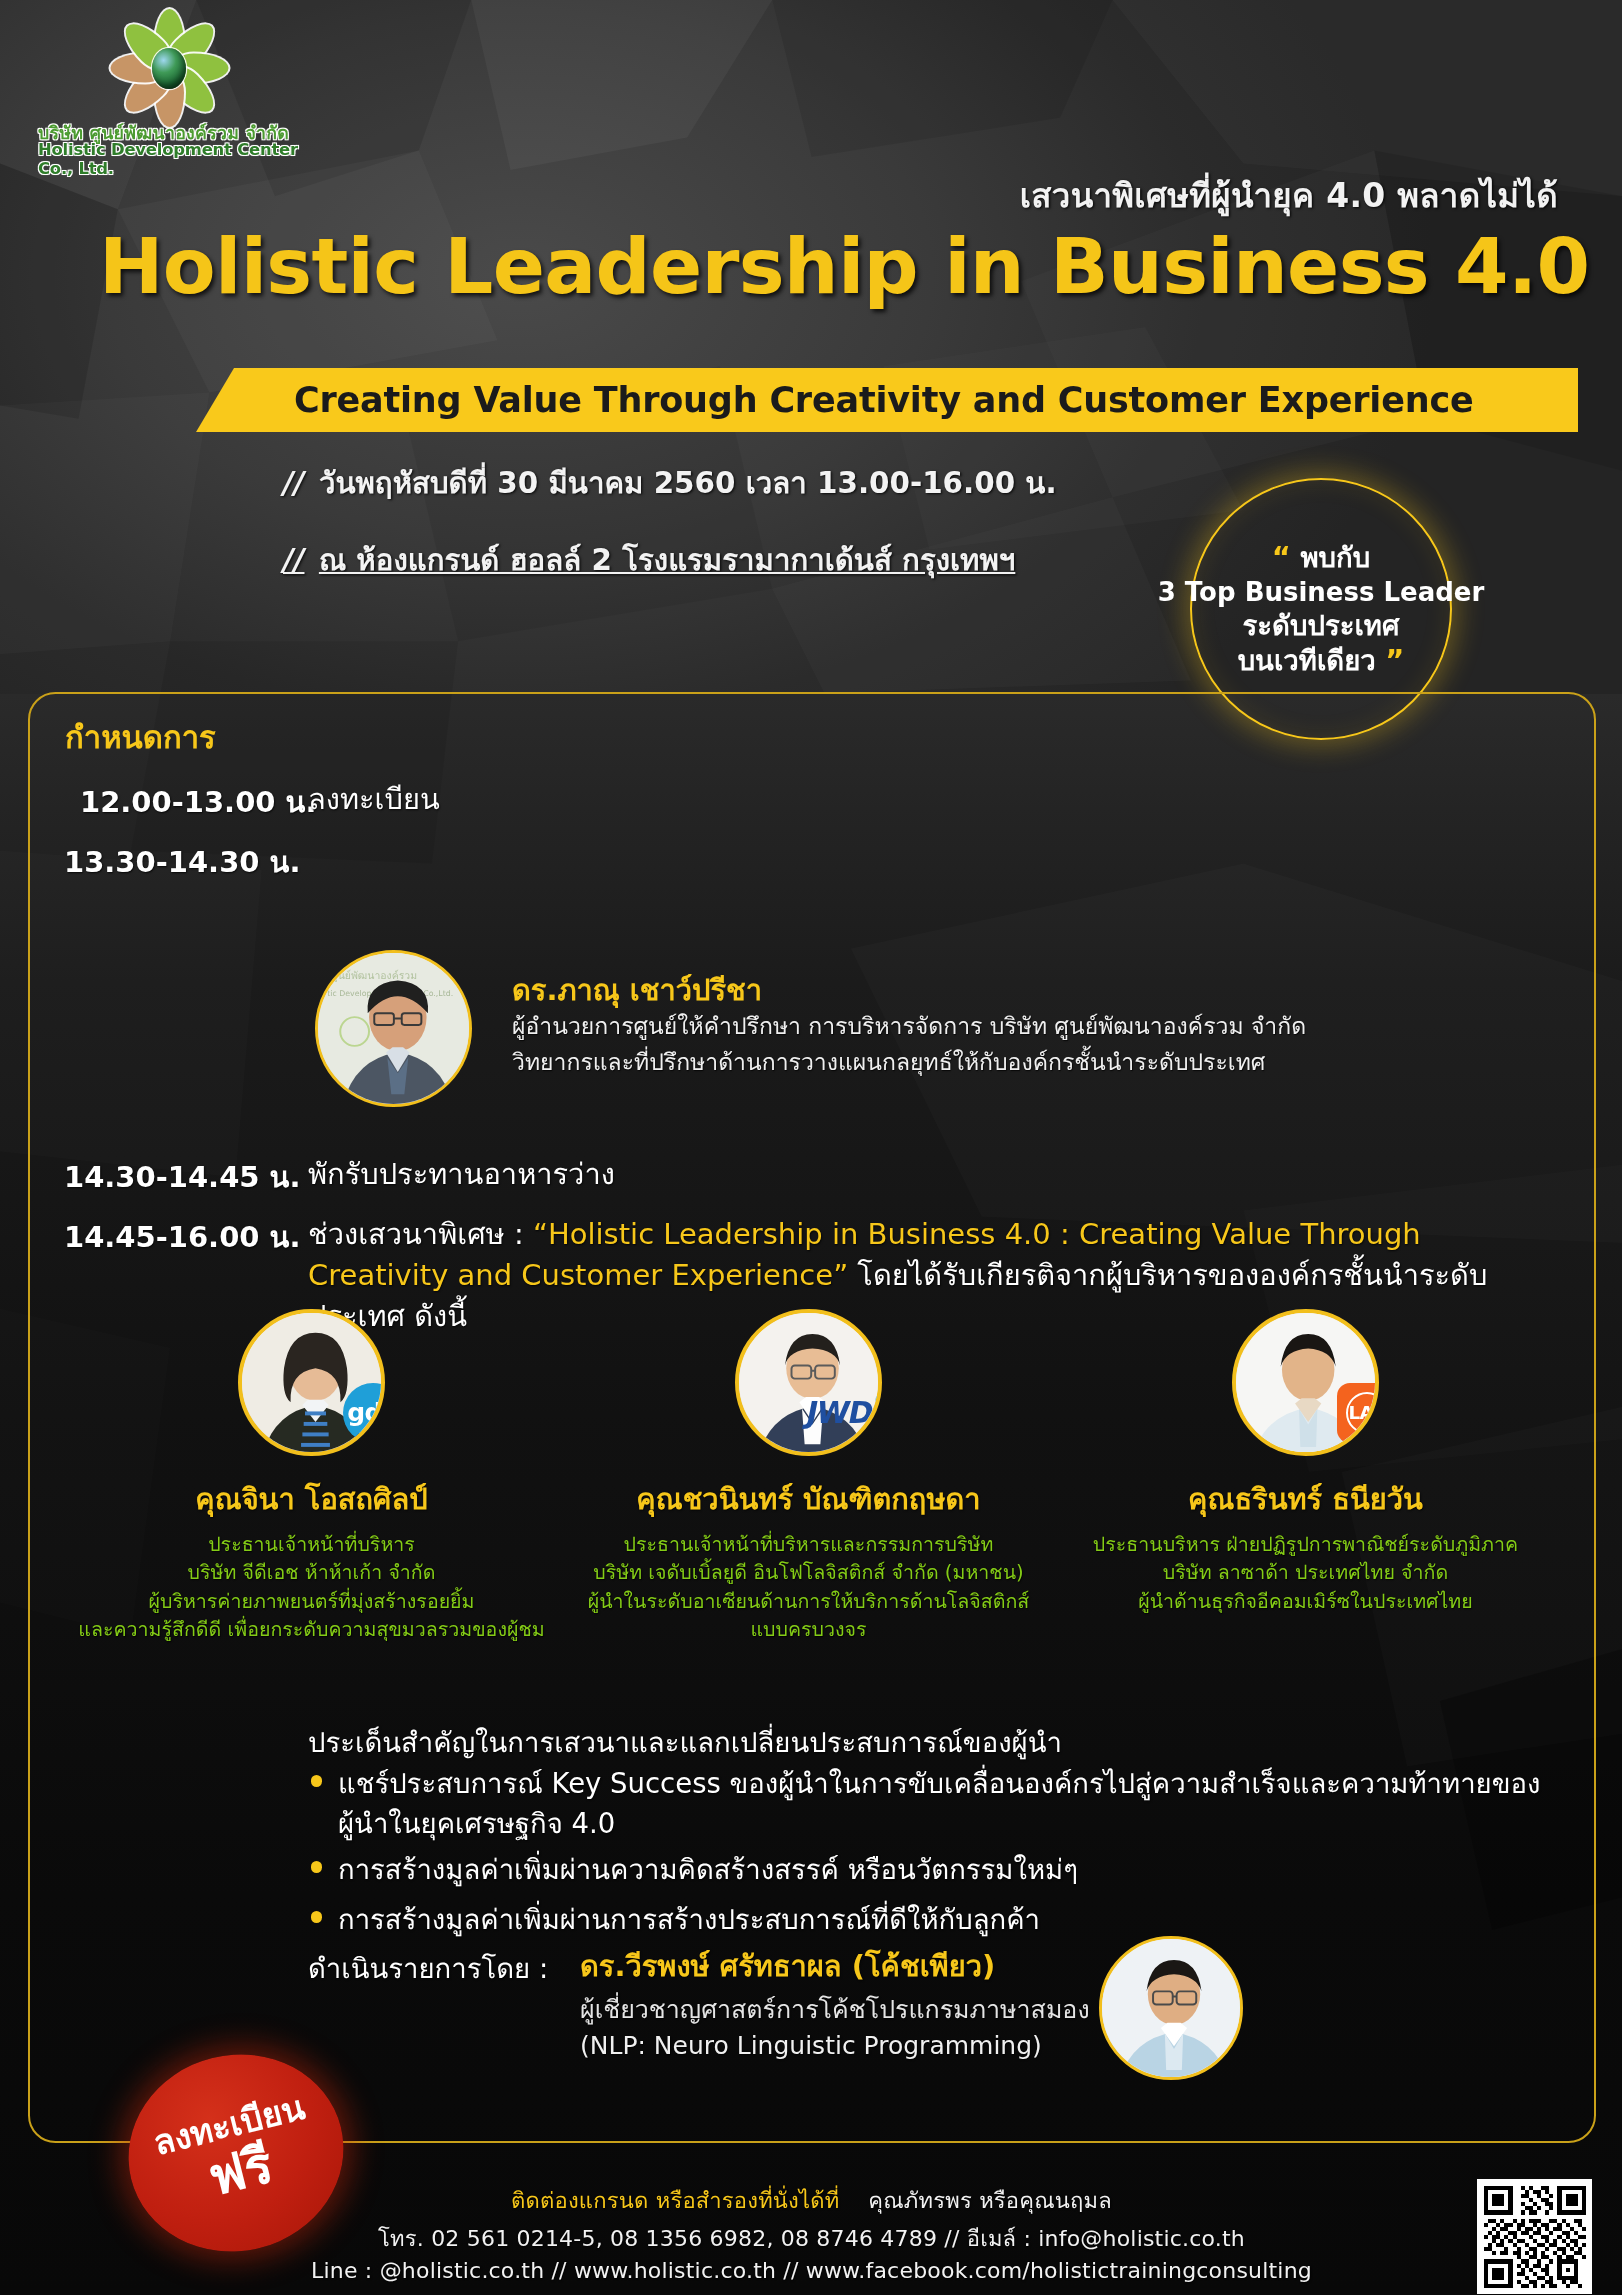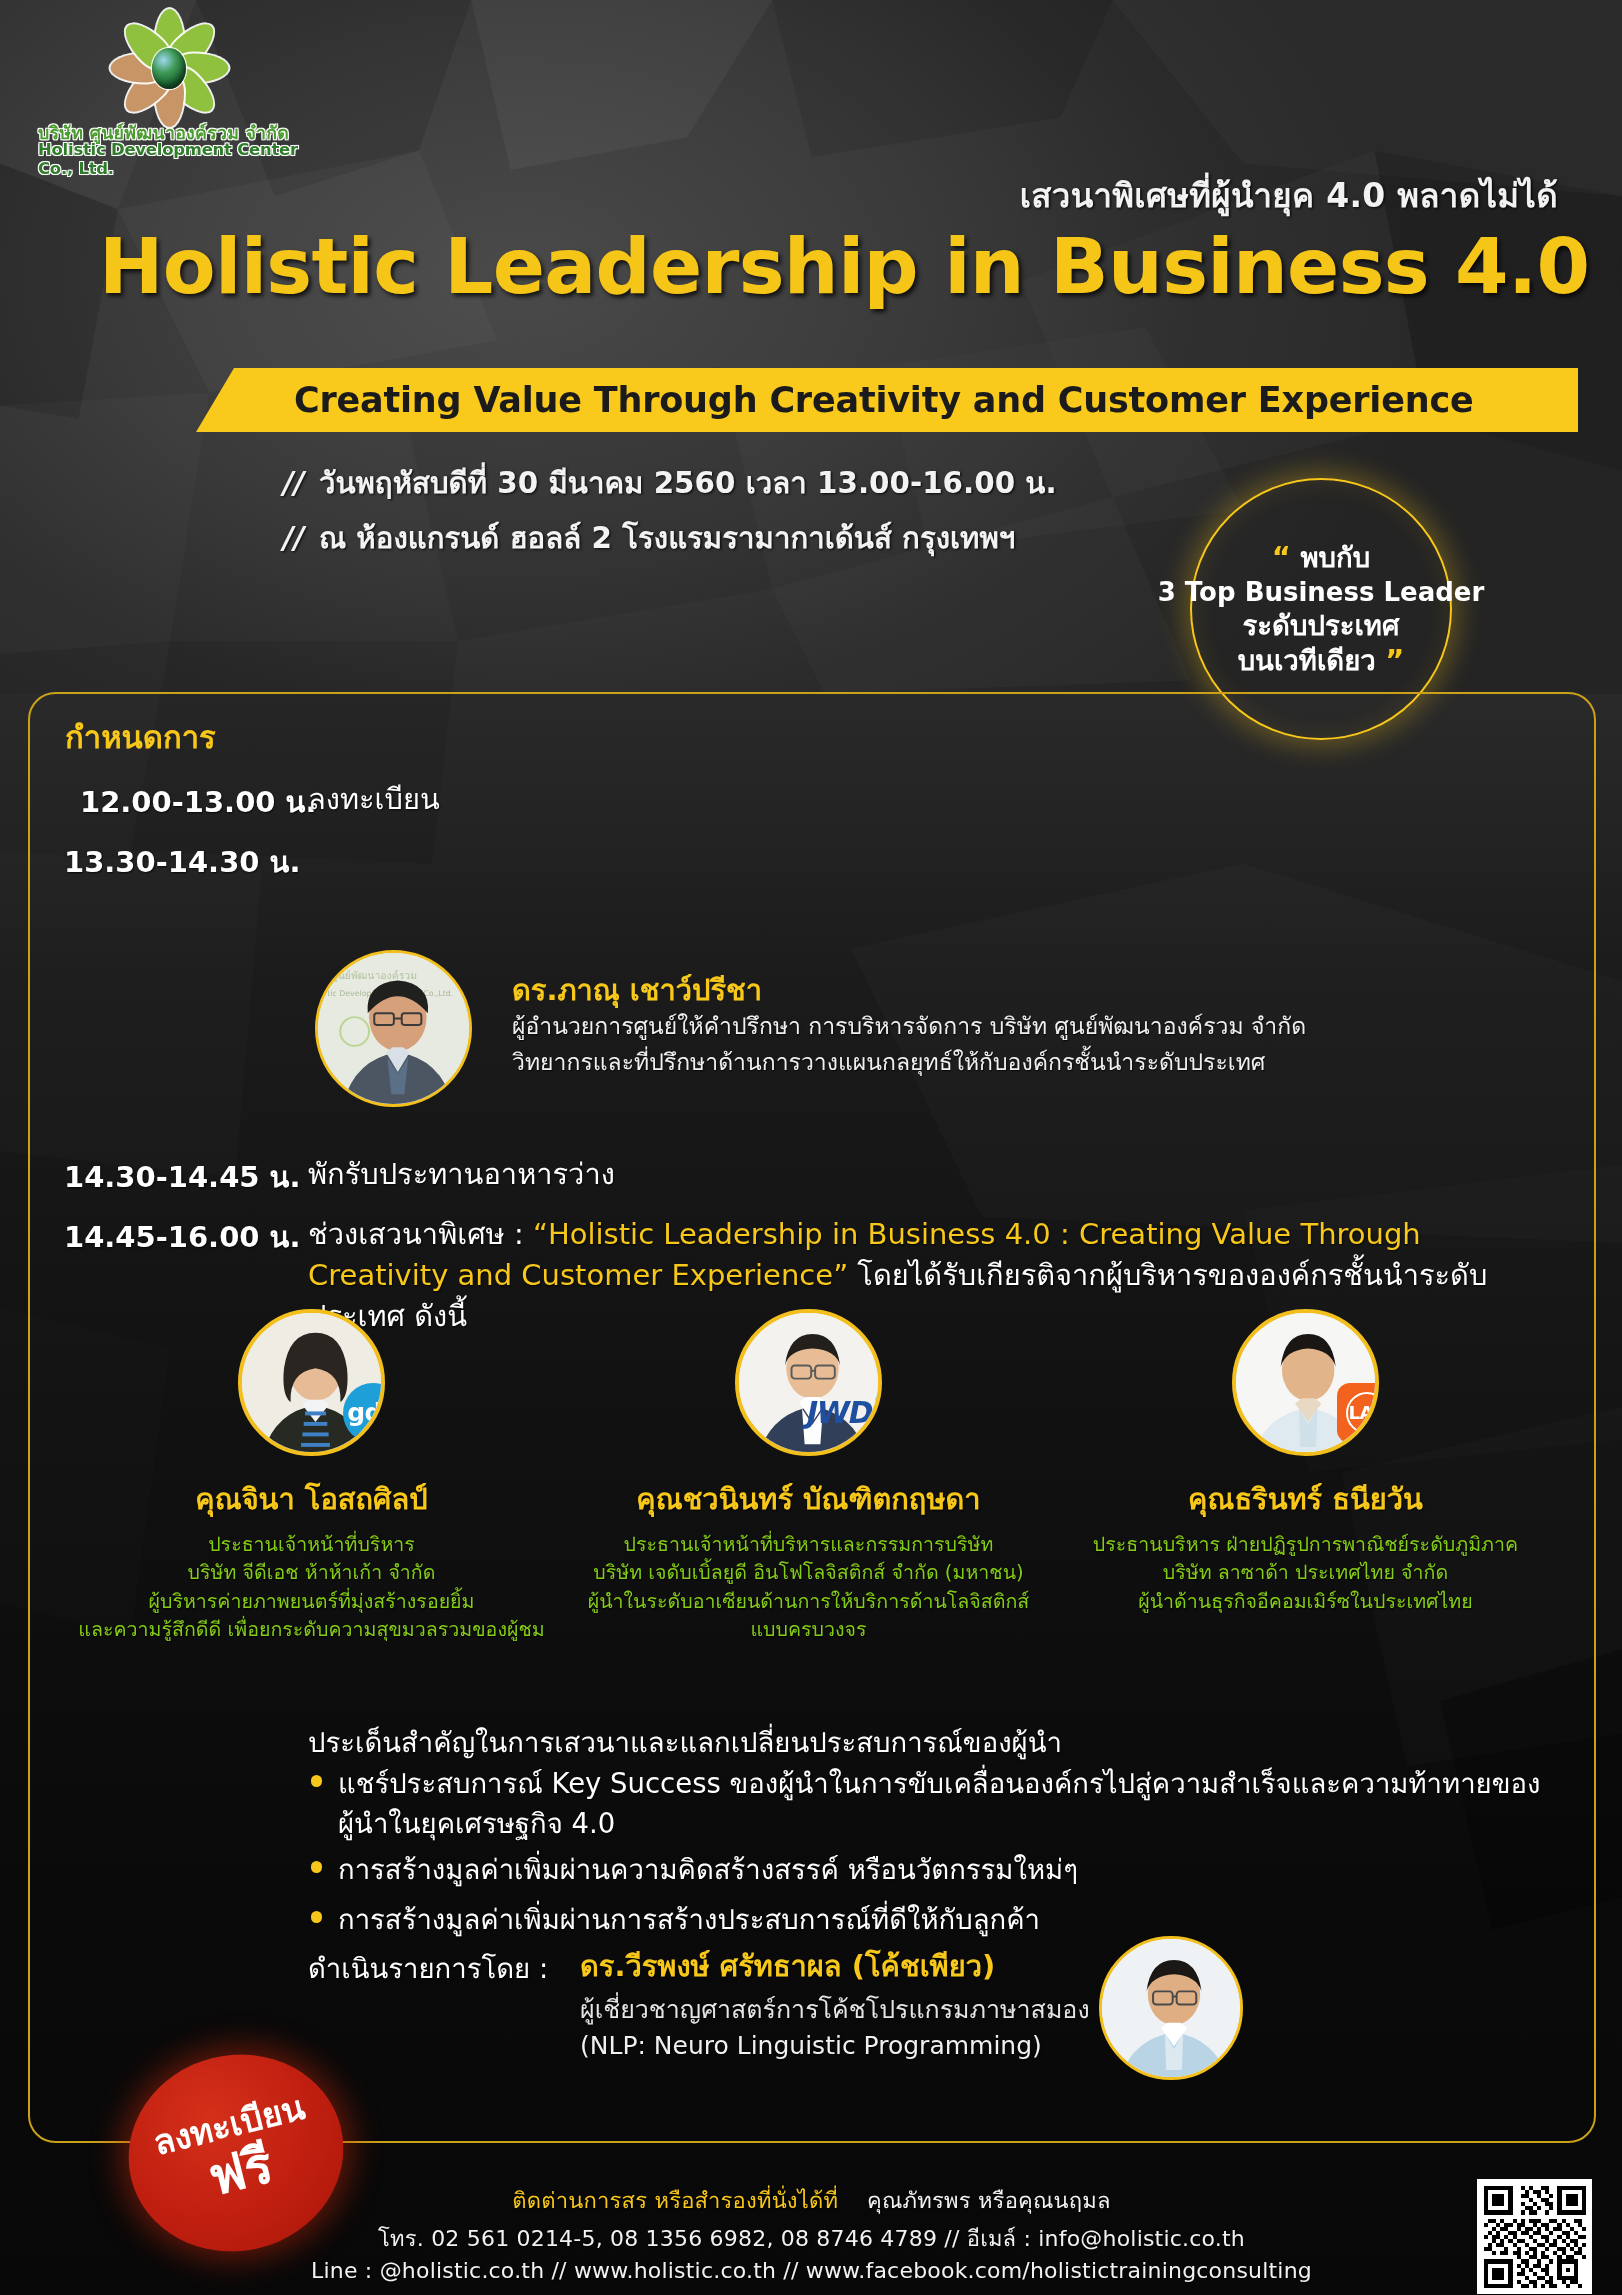--- a/index.html
+++ b/index.html
@@ -71,21 +71,21 @@
     position:absolute; left:98px; top:50%; transform:translateY(-50%);
     font-size:35px; font-weight:800; color:#1b1b1b; letter-spacing:-0.2px; white-space:nowrap;
   }
 
   .meta-line {
     position:absolute; left:283px; font-size:29.4px; font-weight:600; color:#f3f3f3;
     text-shadow:1.3px 1.3px 2.6px rgba(0,0,0,.8); white-space:nowrap;
   }
   .meta-line .slashes { font-style:italic; font-weight:800; margin-right:14.4px; }
   #meta0 { top:459px; }
-  #meta1 { top:514px; }
+  #meta1 { top:536px;text-decoration:underline; }
 
   
   .badge-circle {
     position:absolute; left:1190px; top:478px; width:262px; height:262px;
     border-radius:50%; border:2.6px solid #f7c71a;
     box-shadow:0 0 26px 6.5px rgba(247,199,26,.30), inset 0 0 26px rgba(247,199,26,.10);
     display:flex; flex-direction:column; align-items:center; justify-content:center;
     text-align:center; line-height:1.25;
   }
   .badge-circle .bl { font-size:27.5px; color:#fff; font-weight:600; white-space:nowrap; }
@@ -453,21 +453,21 @@
       <path d="M96 144 l14 24 l14 -24 l-2 56 h-24z" fill="#dce9f1"></path>
     </svg>
   </div>
 
   <div class="free-badge">
     <div class="fb1">ลงทะเบียน</div>
     <div class="fb2">ฟรี</div>
   </div>
 
   <div class="foot" id="f0">
-    <span class="gold">ติดต่านการสร หรือสำรองที่นั่งได้ที่</span>
+    <span class="gold">ติดต่องแกรนด หรือสำรองที่นั่งได้ที่</span>
     &nbsp;&nbsp;&nbsp;<span>คุณภัทรพร หรือคุณนฤมล</span>
   </div>
   <div class="foot" id="f1">โทร. 02 561 0214-5, 08 1356 6982, 08 8746 4789  //  อีเมล์ : info@holistic.co.th</div>
   <div class="foot" id="f2">Line : @holistic.co.th //  www.holistic.co.th  //  www.facebook.com/holistictrainingconsulting</div>
 
   <div class="qr">
     <svg viewBox="0 0 25 25" width="102" height="102" shape-rendering="crispEdges">
       <rect width="25" height="25" fill="#fff"></rect>
       <g fill="#000">
         <rect x="0" y="0" width="7" height="1"></rect>

